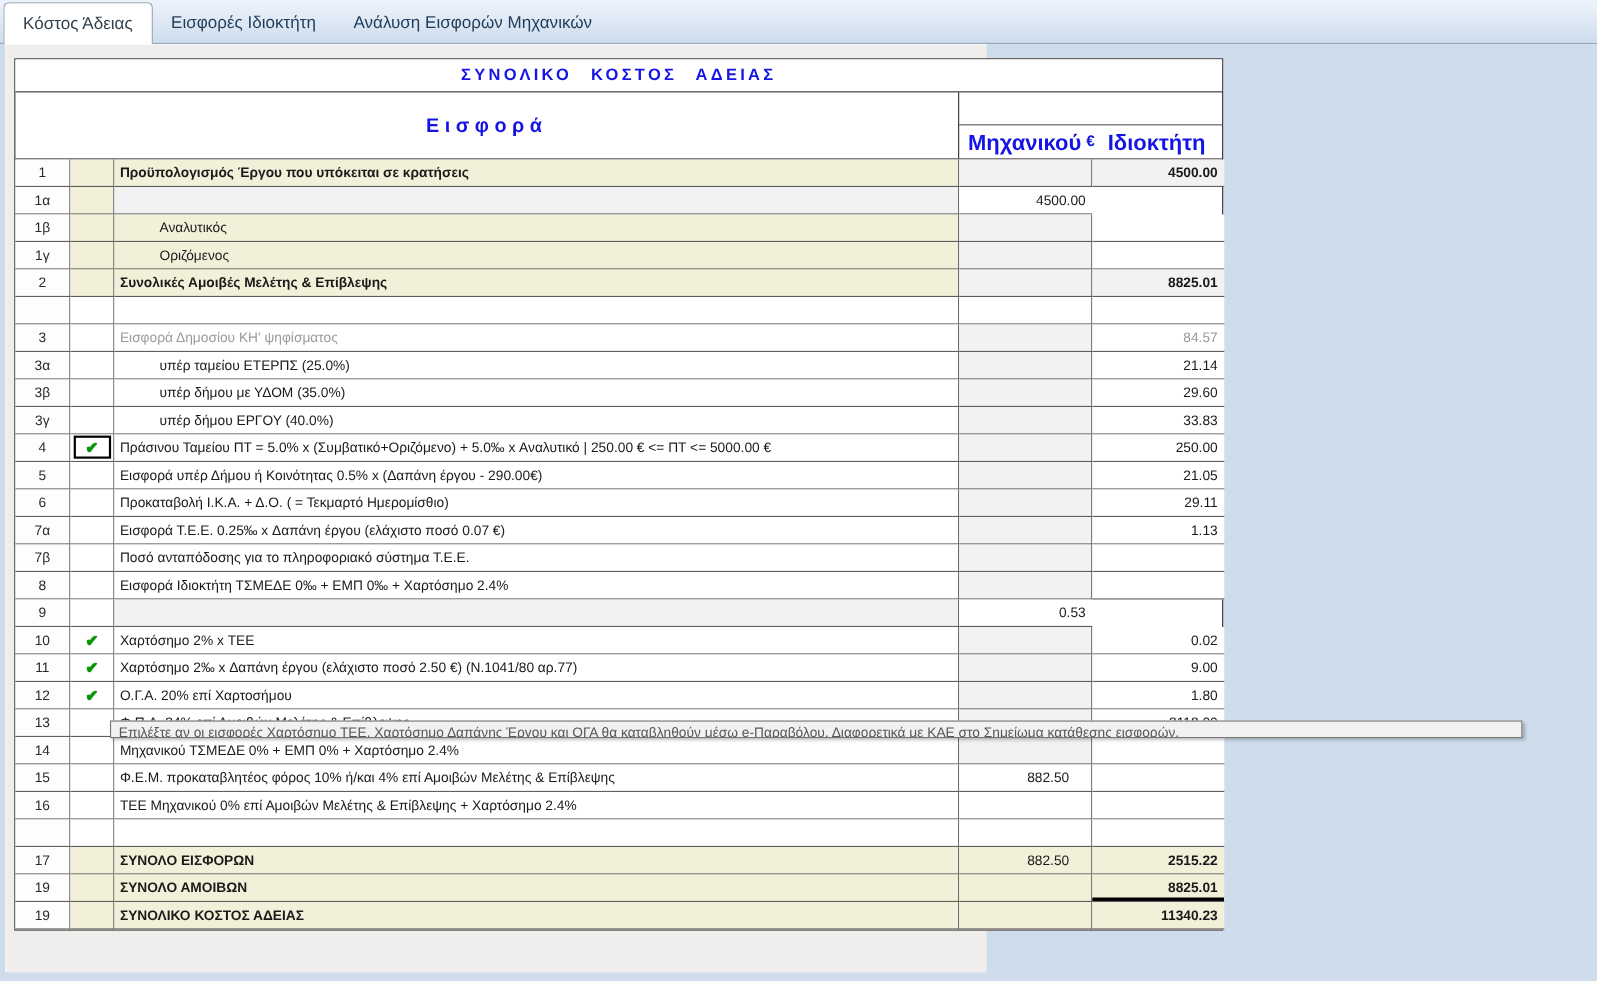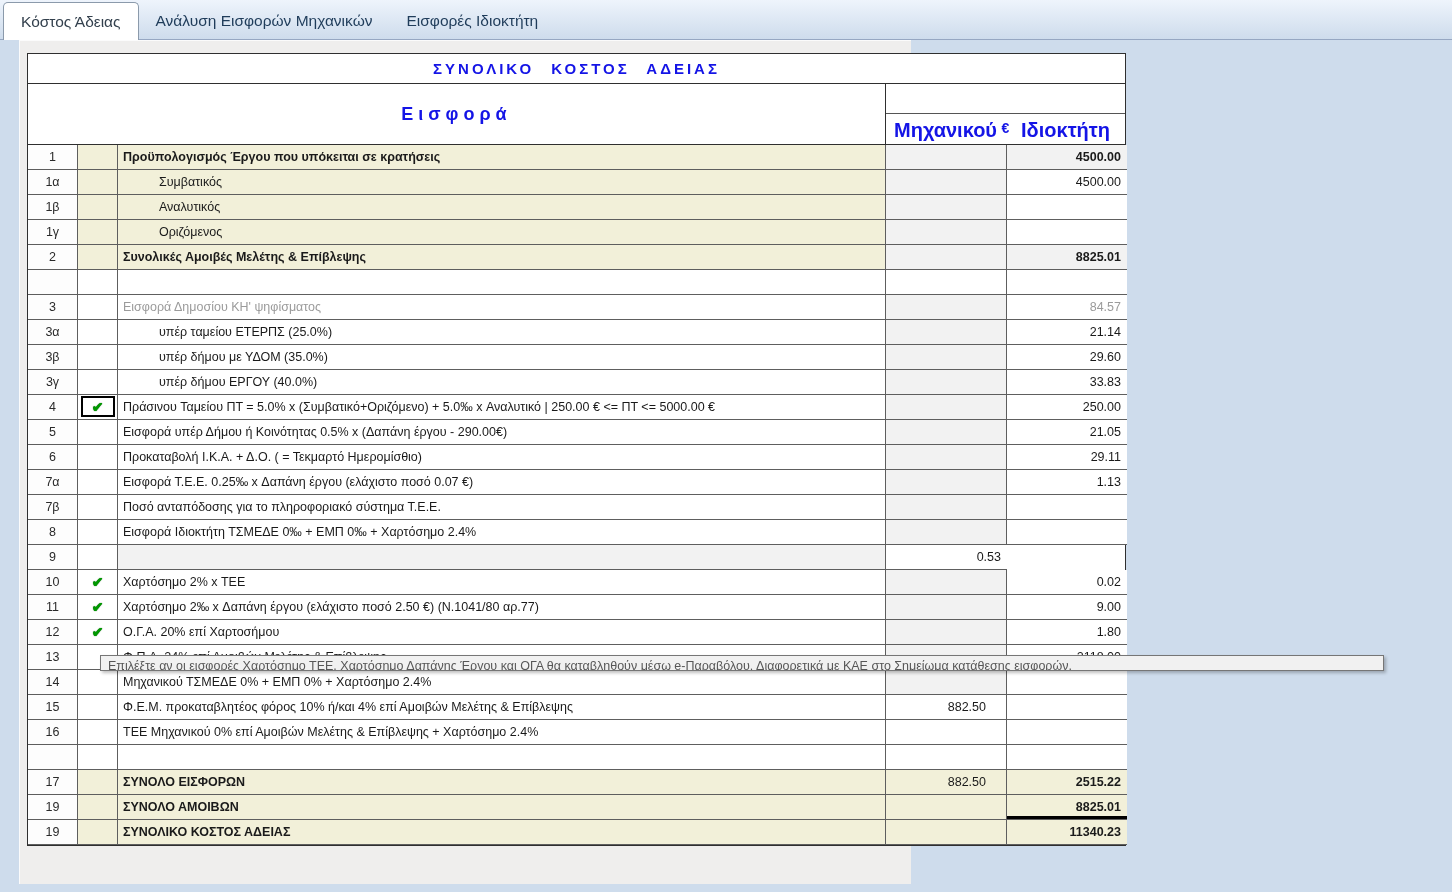--- a/index.html
+++ b/index.html
@@ -26,21 +26,21 @@
   .tab.active {
     background:#fff;
     border:1px solid #8b9aab; border-bottom:none;
     border-radius:5px 5px 0 0;
     margin-left:3px; margin-bottom:-1px;
     height:38px; line-height:37px;
     color:#33404d;
   }
   
   .panel {
-    position:absolute; left:19px; top:40px; width:892px; height:844px;
+    position:absolute; left:5px; top:40px; width:892px; height:844px;
     background:#efeeed;
     border-left:1px solid #fbfbfb; border-top:1px solid #fbfbfb;
   }
   
   .costtable {
     position:absolute; left:7px; top:12px; width:1099px;
     background:#fff; border:1px solid #2f2f2f;
     font-size:12.5px;
   }
   .title-row {
@@ -98,22 +98,22 @@
     box-shadow:2px 2px 3px rgba(0,0,0,0.25);
     white-space:nowrap; overflow:hidden;
     z-index:5;
   }
 </style>
 </head>
 <body>
 
 <div class="tabbar">
   <div class="tab active">Κόστος Άδειας</div>
+  <div class="tab">Εισφορές Ιδιοκτήτη</div>
   <div class="tab">Ανάλυση Εισφορών Μηχανικών</div>
-  <div class="tab">Εισφορές Ιδιοκτήτη</div>
 </div>
 
 <div class="panel">
   <div class="costtable">
     <div class="title-row">ΣΥΝΟΛΙΚΟ ΚΟΣΤΟΣ ΑΔΕΙΑΣ</div>
     <div class="header">
       <div class="h-contribution">Εισφορά</div>
       <div class="h-right">
         <div class="h-names">
           <div class="h-name">Μηχανικού</div>
@@ -126,21 +126,20 @@
         <div class="row bold">
           <div class="cell c-num">1</div>
           <div class="cell c-chk yl"></div>
           <div class="cell c-desc yl">Προϋπολογισμός Έργου που υπόκειται σε κρατήσεις</div>
           <div class="cell c-eng"></div>
           <div class="cell c-own gr">4500.00</div>
         </div>
         <div class="row">
           <div class="cell c-num">1α</div>
           <div class="cell c-chk yl"></div>
-          <div class="cell c-desc indent yl">Συμβατικός</div>
           <div class="cell c-eng"></div>
           <div class="cell c-own">4500.00</div>
         </div>
         <div class="row">
           <div class="cell c-num">1β</div>
           <div class="cell c-chk yl"></div>
           <div class="cell c-desc indent yl">Αναλυτικός</div>
           <div class="cell c-eng"></div>
           <div class="cell c-own"></div>
         </div>

